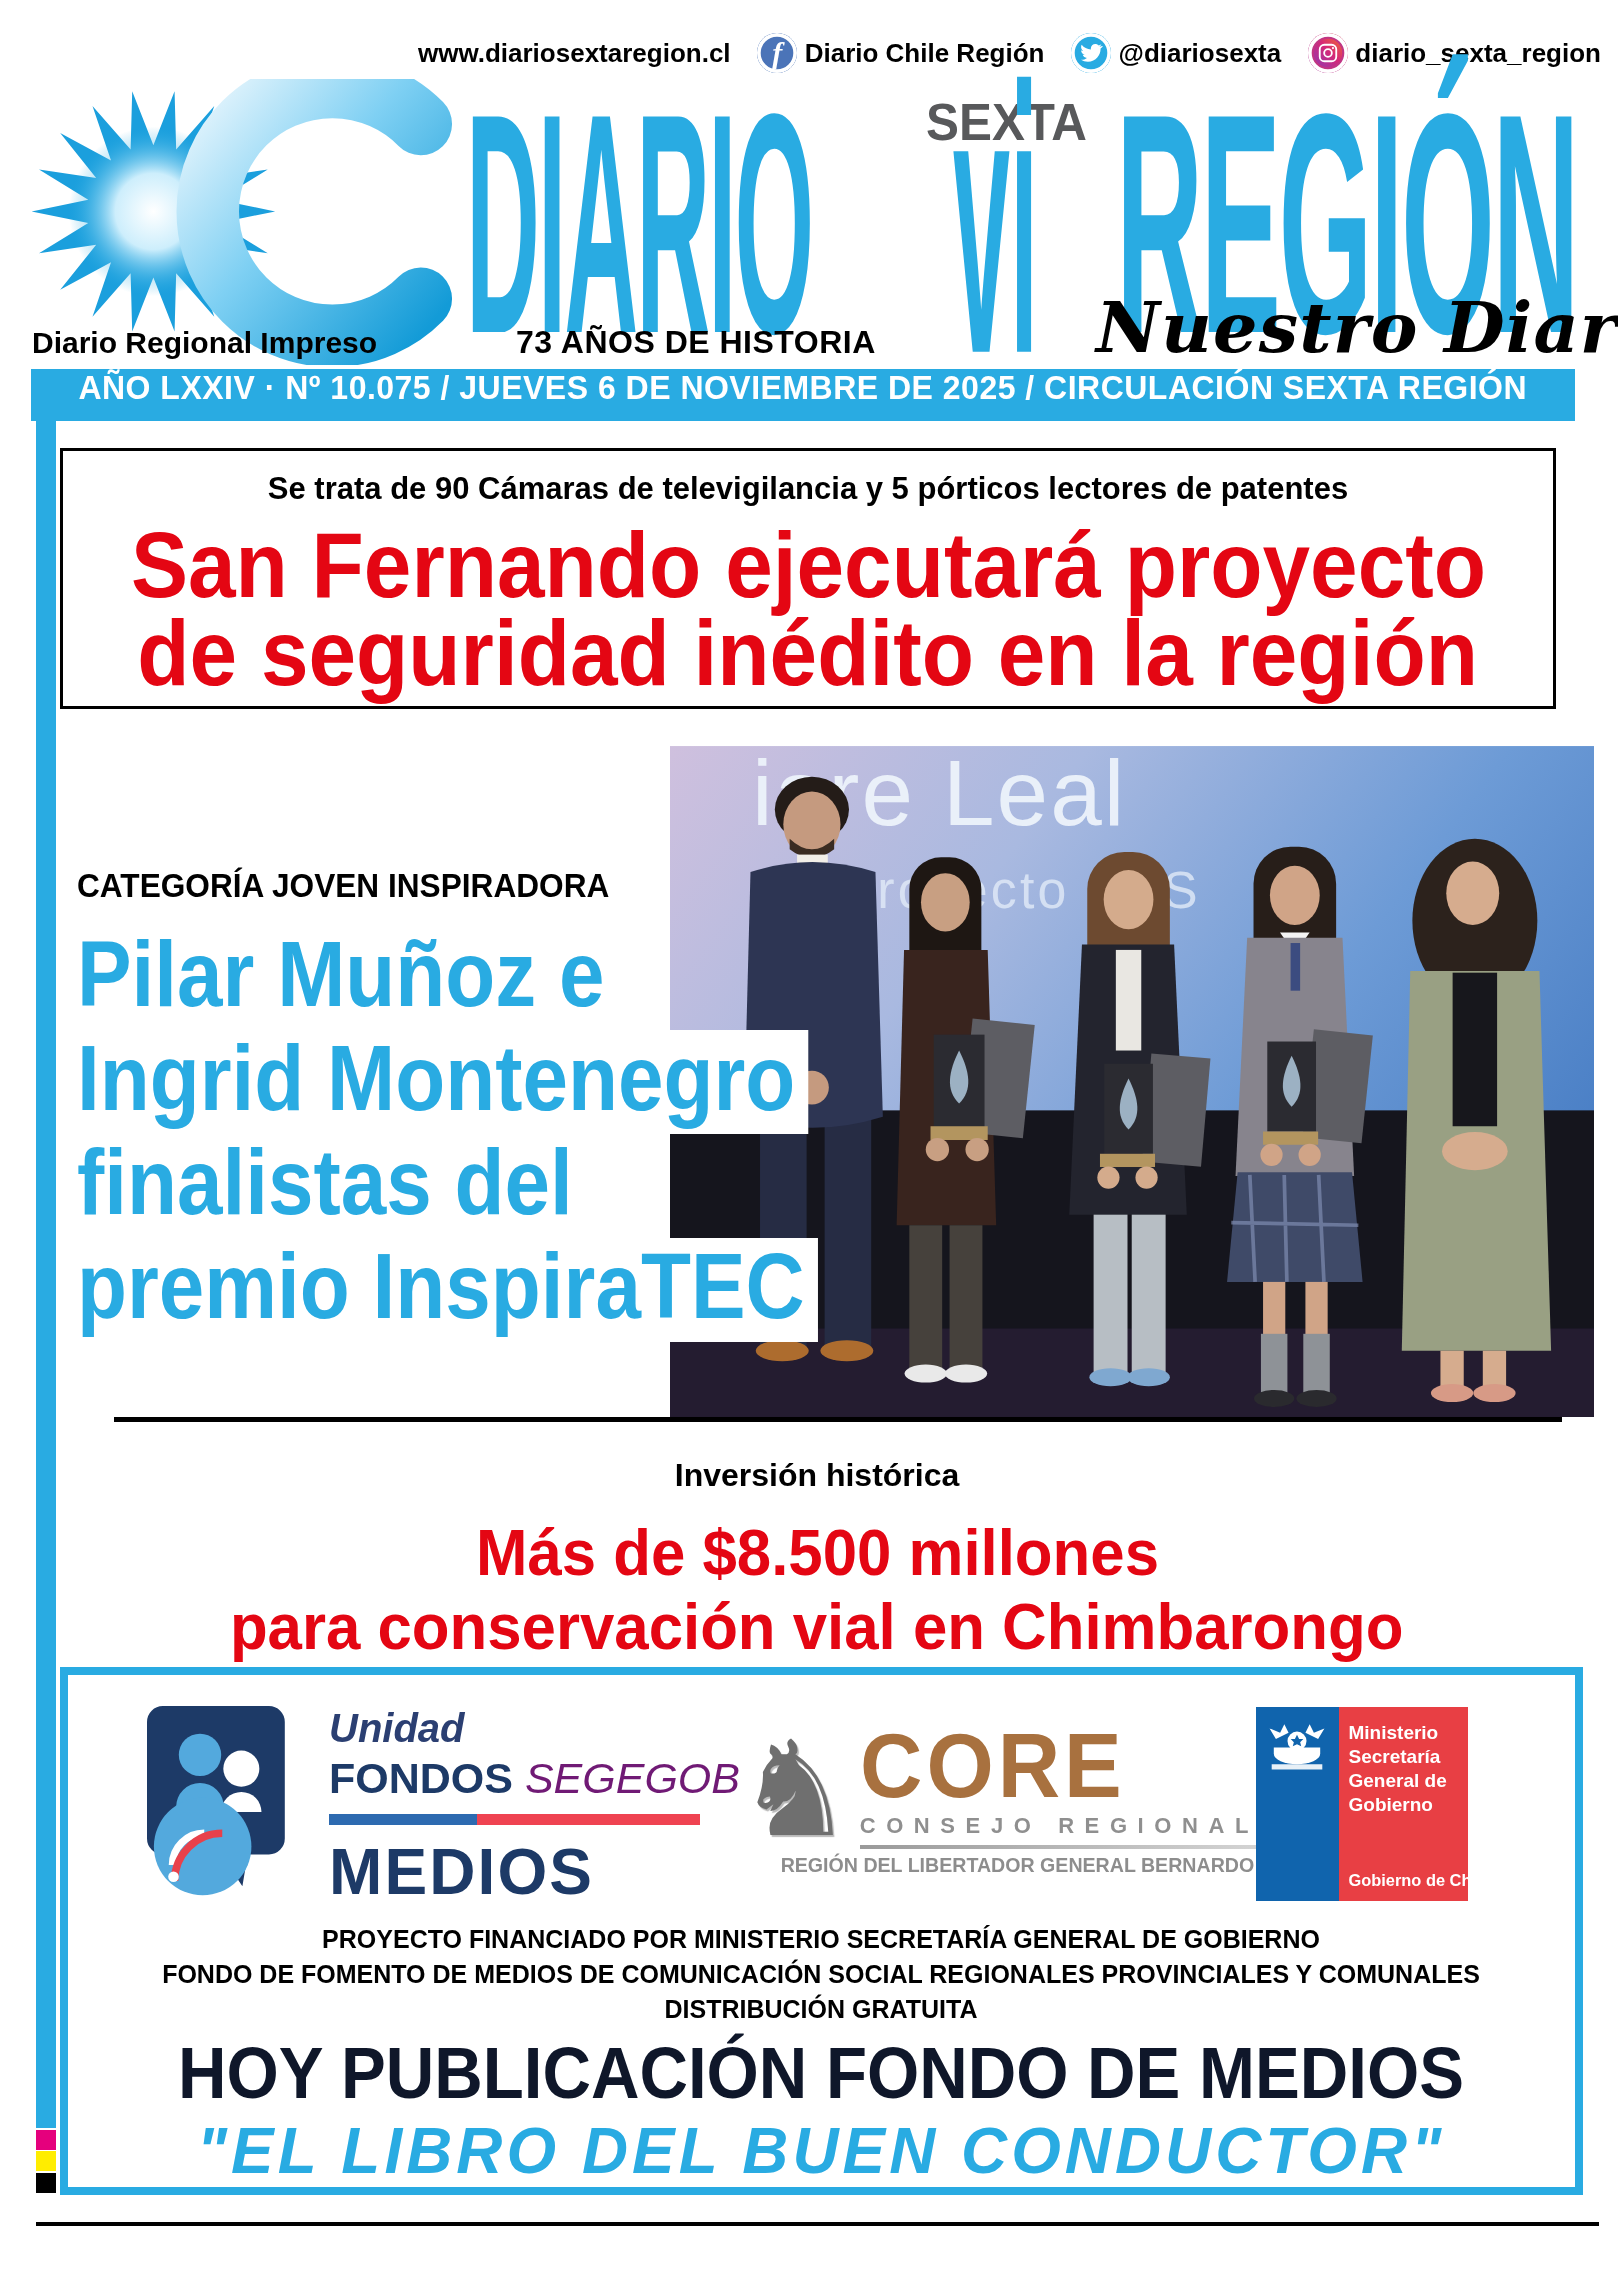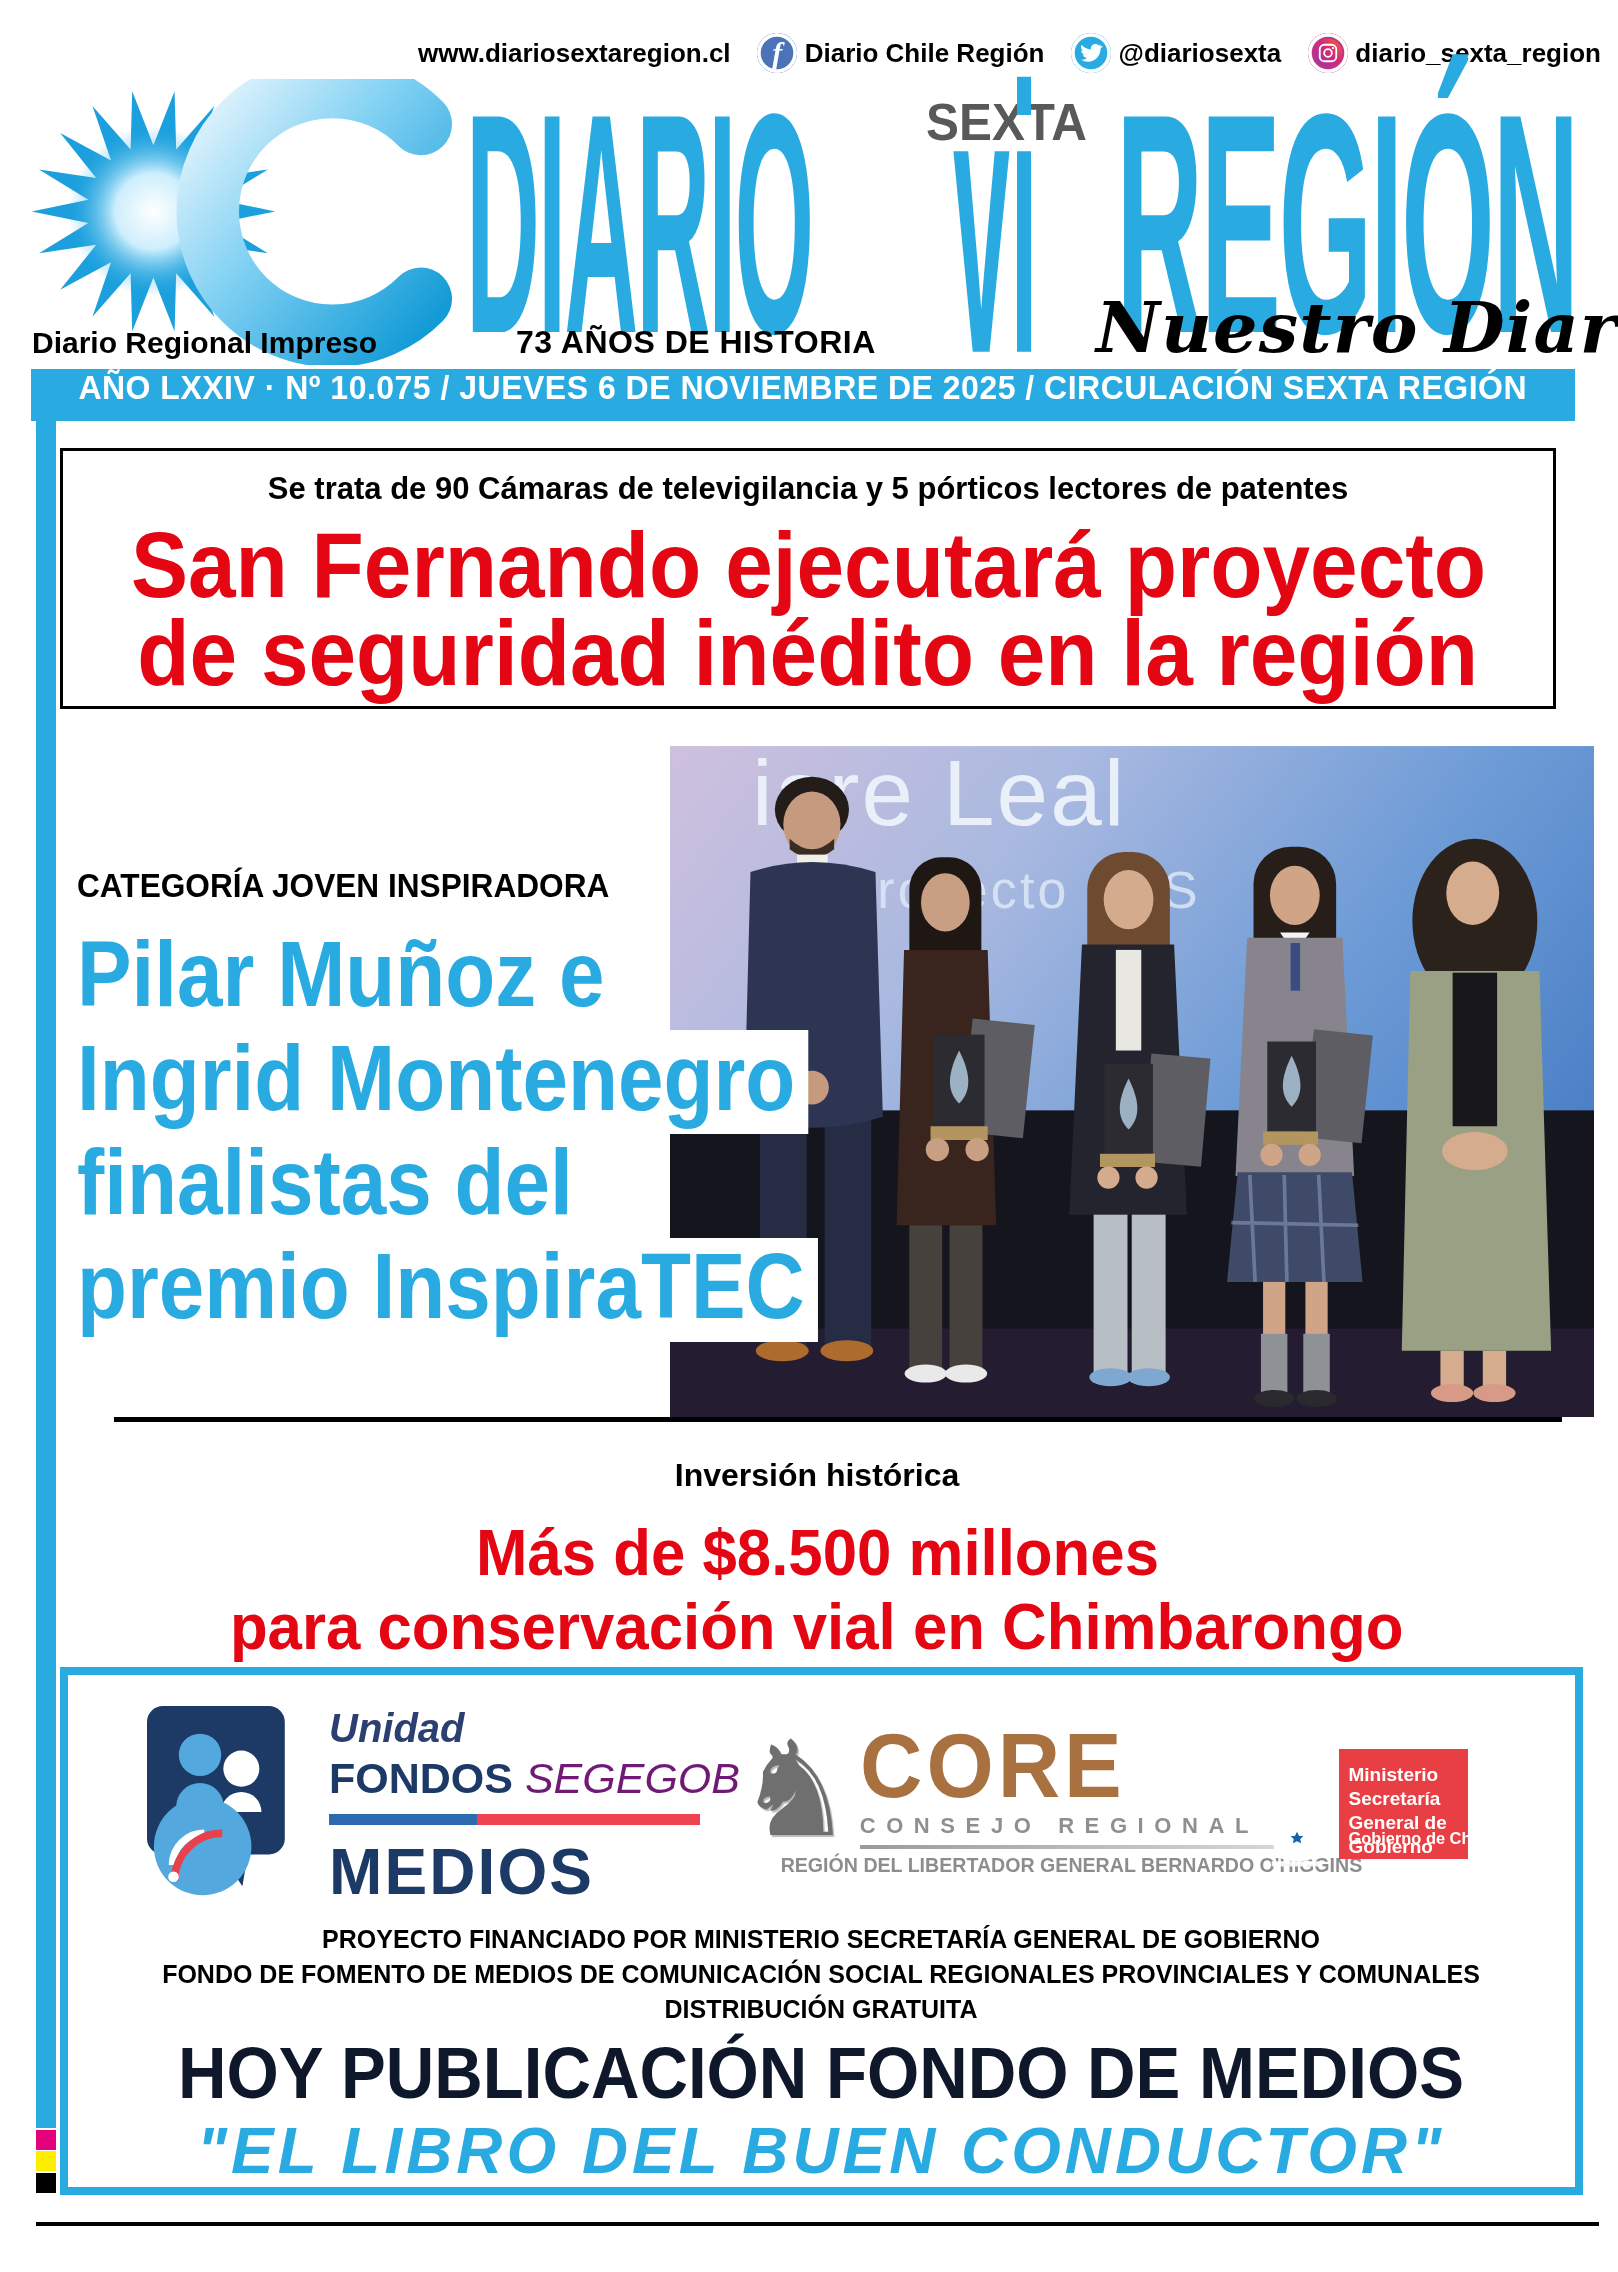--- a/index.html
+++ b/index.html
@@ -85,21 +85,21 @@
   #medios-word{margin-top:9.5px;font-size:64px;font-weight:900;color:#1d3a67;letter-spacing:2.1px;}
   #core-logo{left:668px;top:48px;display:flex;align-items:flex-start;gap:5.3px;}
   #horse-glyph{font-size:132px;line-height:132px;color:#6f6f6f;font-family:"DejaVu Sans",sans-serif;
                text-shadow:1.6px 1.6px 1.1px #b9b9b9;}
   #core-col{display:flex;flex-direction:column;align-items:flex-start;}
   #core-word{font-size:91px;font-weight:900;color:#a8713f;line-height:85px;letter-spacing:4.2px;
              transform:scaleX(.95);transform-origin:left top;}
   #core-sub{margin-top:5.3px;font-size:22px;font-weight:600;color:#8f8f8f;letter-spacing:10.6px;white-space:nowrap;}
   #core-rule{margin-top:5.3px;width:455px;height:4.2px;background:linear-gradient(90deg,#9a9a9a,#dcdcdc);}
   #core-region{margin-top:5.3px;margin-left:-79px;font-size:19.6px;font-weight:600;color:#8d8d8d;white-space:nowrap;}
-  #gov-logo{left:1188px;top:32px;width:212px;height:194px;display:flex;align-items:center;}
+  #gov-logo{left:1188px;top:32px;width:212px;height:194px;display:flex;}
   #gov-blue{width:83px;background:#1064ad;position:relative;}
   #gov-red{flex:1;background:#e83f44;position:relative;color:#fff;}
   .gov-line{margin-left:9.5px;font-size:19px;font-weight:800;line-height:24px;}
   .gov-line:first-child{margin-top:13.8px;}
   #gov-chile{position:absolute;left:9.5px;bottom:10.6px;font-size:16.4px;font-weight:800;color:#fff;white-space:nowrap;}
   #funding{left:0;top:247px;width:1506px;text-align:center;font-weight:800;}
   .fund-line{font-size:25px;line-height:35px;}
   #hoy-line{left:0;top:356px;width:1506px;text-align:center;font-size:73px;font-weight:900;color:#0f172a;}
   #hoy-line span{display:inline-block;transform:scaleX(.92);white-space:nowrap;}
   #libro-line{left:0;top:438px;width:1506px;text-align:center;font-size:65px;font-weight:900;

